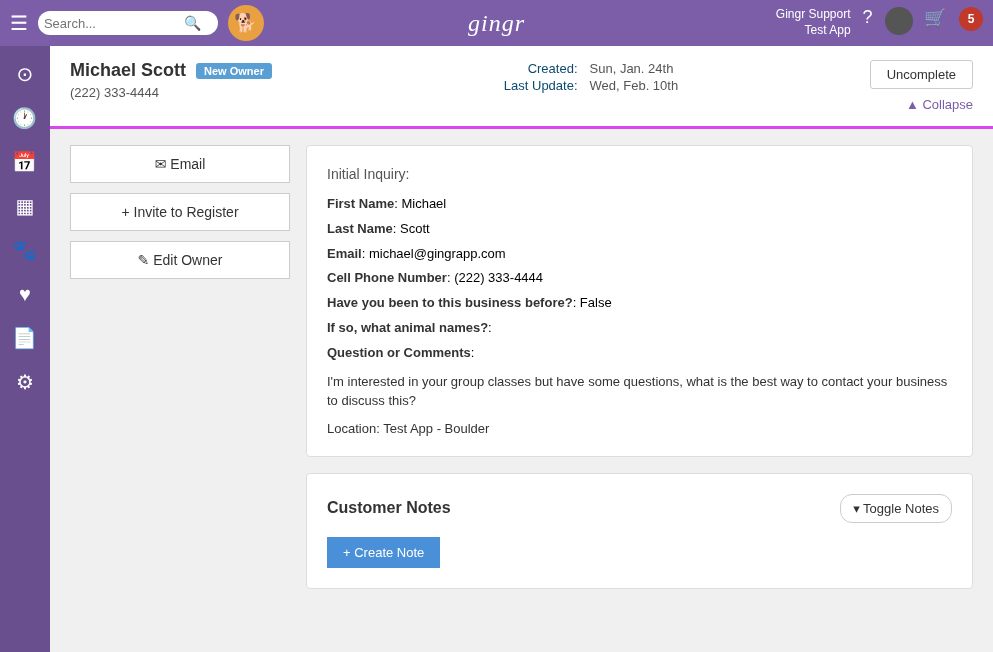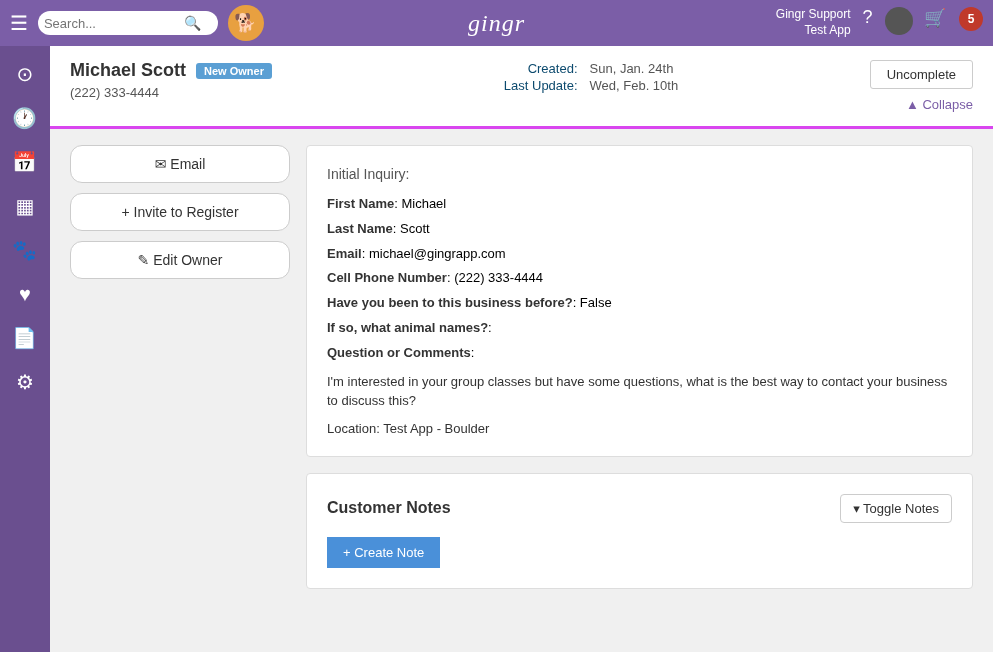--- a/index.html
+++ b/index.html
@@ -197,21 +197,21 @@
     .left-panel {
       width: 220px;
       flex-shrink: 0;
     }
     .action-btn {
       width: 100%;
       padding: 10px 14px;
       margin-bottom: 10px;
       background: white;
       border: 1px solid #ccc;
-      border-radius: 12px;
+      border-radius: 0;
       cursor: pointer;
       font-size: 14px;
       color: #333;
       text-align: center;
       display: flex;
       align-items: center;
       justify-content: center;
       gap: 6px;
     }
 
@@ -235,21 +235,21 @@
     .notes-header {
       display: flex;
       align-items: center;
       justify-content: space-between;
       margin-bottom: 14px;
     }
     .notes-title { font-size: 16px; font-weight: bold; color: #333; }
     .toggle-btn {
       background: white;
       border: 1px solid #ccc;
-      border-radius: 4px;
+      border-radius: 12px;
       padding: 6px 12px;
       cursor: pointer;
       font-size: 13px;
       color: #333;
     }
     .create-note-btn {
       background: #4a90d9;
       color: white;
       border: none;
       border-radius: 0;

